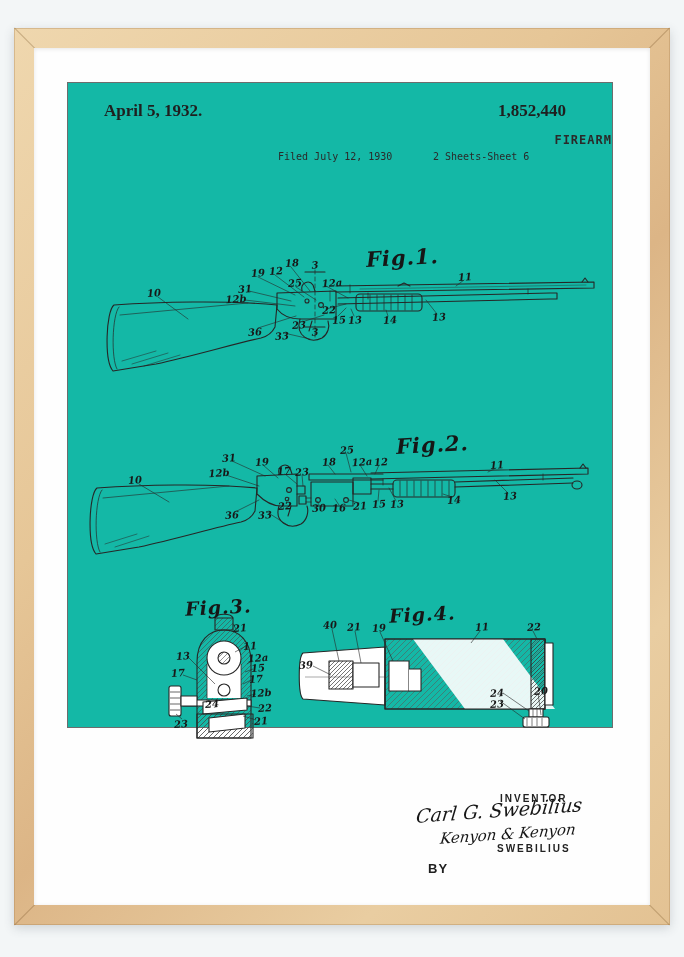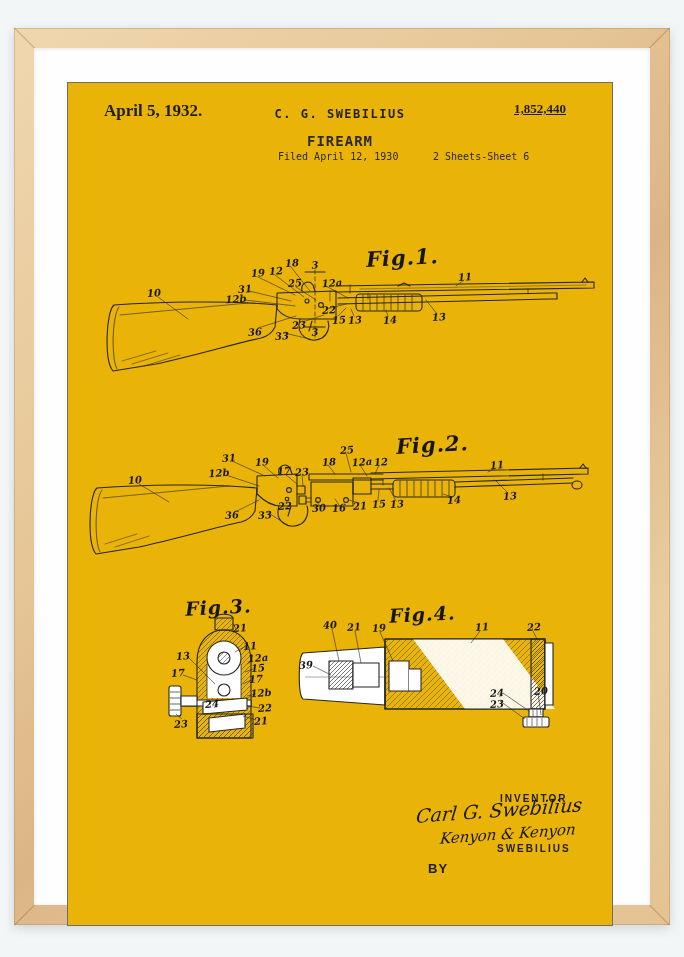--- a/index.html
+++ b/index.html
@@ -18,28 +18,28 @@
   .miter{position:absolute;width:30px;height:1px;background:rgba(120,85,40,.35);}
   .miter.tl{left:-4px;top:10px;transform:rotate(45deg);}
   .miter.tr{right:-4px;top:10px;transform:rotate(-45deg);}
   .miter.bl{left:-4px;bottom:10px;transform:rotate(-45deg);}
   .miter.br{right:-4px;bottom:10px;transform:rotate(45deg);}
   .mat{
     position:absolute;inset:20px;background:#fefefe;
     box-shadow:inset 0 1px 4px rgba(0,0,0,.10);
   }
   .page{
-    position:absolute;left:33px;top:34px;width:546px;height:844px;
-    box-sizing:border-box;border:1.5px solid #6d6d6d;background:#eab308;
+    position:absolute;left:33px;top:34px;width:546px;height:646px;
+    box-sizing:border-box;border:1.5px solid #6d6d6d;background:#14b8a6;
   }
   
   .pat-date{position:absolute;left:36px;top:18px;font-family:"Liberation Serif",serif;font-weight:bold;font-size:17px;}
-  .pat-num{position:absolute;right:46px;top:18px;font-family:"Liberation Serif",serif;font-weight:bold;font-size:13px;text-decoration:underline;}
+  .pat-num{position:absolute;right:46px;top:18px;font-family:"Liberation Serif",serif;font-weight:bold;font-size:17px;}
   .pat-name{position:absolute;left:0;right:0;top:24px;text-align:center;font-family:"DejaVu Sans Mono",monospace;font-weight:bold;font-size:12px;letter-spacing:1.5px;}
-  .pat-title{position:absolute;left:0;right:0;top:50px;text-align:center;font-family:"DejaVu Sans Mono",monospace;font-weight:bold;font-size:14px;letter-spacing:1px;color:#2a2a2a;}
+  .pat-title{position:absolute;left:0;right:0;top:50px;text-align:right;font-family:"DejaVu Sans Mono",monospace;font-weight:bold;font-size:12px;letter-spacing:1px;color:#2a2a2a;}
   .pat-filed{position:absolute;left:210px;top:68px;font-family:"DejaVu Sans Mono",monospace;font-size:10px;color:#2a2a2a;}
   .pat-sheets{position:absolute;left:365px;top:68px;font-family:"DejaVu Sans Mono",monospace;font-size:10px;color:#2a2a2a;}
   
   .figure{position:absolute;}
   .figure svg{position:absolute;left:0;top:0;}
   .figlabel{
     position:absolute;font-family:"DejaVu Serif",serif;font-style:italic;font-weight:bold;
     font-size:21px;letter-spacing:1px;transform:rotate(-3deg);color:#161616;
   }
   .fig1-label{left:268px;top:2px;}
@@ -74,24 +74,23 @@
 <div class="frame">
   <div class="miter tl"></div>
   <div class="miter tr"></div>
   <div class="miter bl"></div>
   <div class="miter br"></div>
 
   <div class="mat">
     <div class="page">
 
       <div class="pat-date">April 5, 1932.</div>
-      <div class="pat-name">C. G. SWEBILIUS</div>
       <div class="pat-num">1,852,440</div>
       <div class="pat-title">FIREARM</div>
-      <div class="pat-filed">Filed April 12, 1930</div>
+      <div class="pat-filed">Filed July 12, 1930</div>
       <div class="pat-sheets">2 Sheets-Sheet 6</div>
 
       <div class="figure" id="fig1">
         <svg width="500" height="135" viewBox="0 0 500 135">
           <g fill="none" stroke="#262626" stroke-width="1.1" stroke-linejoin="round" stroke-linecap="round">
 
             <path d="M16,62 C8,68 6,118 15,128 L58,121 C95,113 135,101 163,95 C171,93 175,88 177,84 L179,62 C130,57 58,59 16,62 Z"></path>
             <path d="M21,64 C14,72 13,116 19,126" stroke-width="0.7"></path>
             <path d="M22,72 L150,60" stroke-width="0.6"></path>
             <path d="M24,118 L58,108 M34,121 L70,110 M46,123 L82,112" stroke-width="0.5"></path>

